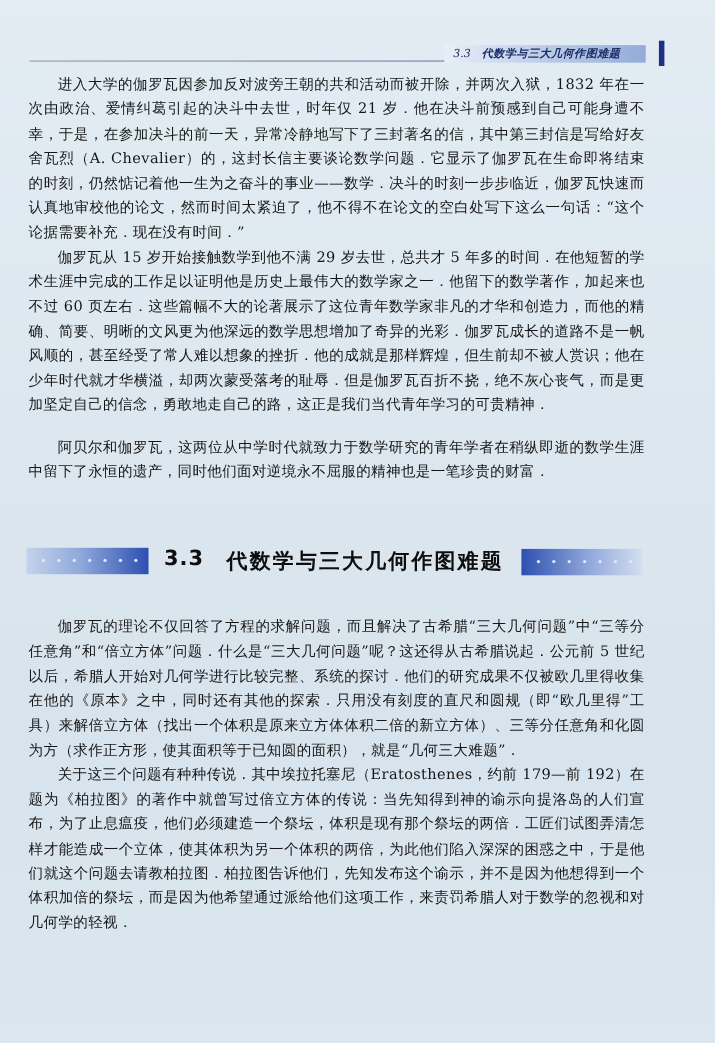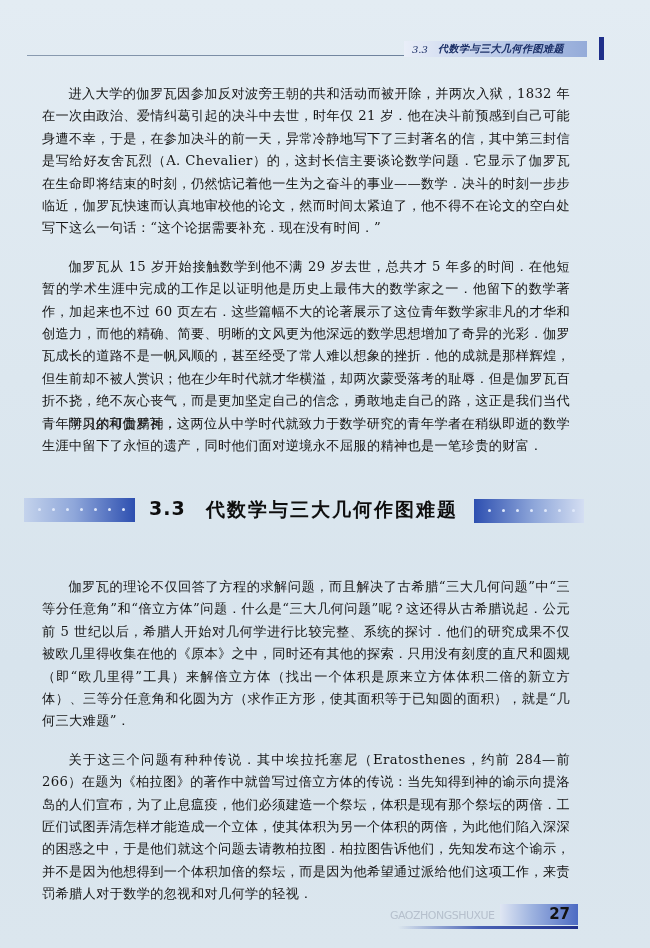--- a/index.html
+++ b/index.html
@@ -73,21 +73,21 @@
     }
     
     .text-block {
       position: absolute;
       left: 26px;
       width: 560px;
     }
     .para {
       font-size: 13.2px;
       line-height: 22.4px;
-      margin: 16px;
+      margin: 0;
       text-align: justify;
       text-align-last: left;
       letter-spacing: 0.35px;
       color: #161616;
     }
     .para.indent { text-indent: 2em; }
     
     .section-heading {
       position: absolute;
       left: 24px;
@@ -232,24 +232,17 @@
           <span></span>
           <span></span>
           <span></span>
           <span></span>
       </div>
     </div>
   </div>
 
   <div class="text-block" style="top:560px;">
     <p class="para indent">伽罗瓦的理论不仅回答了方程的求解问题，而且解决了古希腊“三大几何问题”中“三等分任意角”和“倍立方体”问题．什么是“三大几何问题”呢？这还得从古希腊说起．公元前 5 世纪以后，希腊人开始对几何学进行比较完整、系统的探讨．他们的研究成果不仅被欧几里得收集在他的《原本》之中，同时还有其他的探索．只用没有刻度的直尺和圆规（即“欧几里得”工具）来解倍立方体（找出一个体积是原来立方体体积二倍的新立方体）、三等分任意角和化圆为方（求作正方形，使其面积等于已知圆的面积），就是“几何三大难题”．</p>
-    <p class="para indent">关于这三个问题有种种传说．其中埃拉托塞尼（Eratosthenes，约前 284—前 266）在题为《柏拉图》的著作中就曾写过倍立方体的传说：当先知得到神的谕示向提洛岛的人们宣布，为了止息瘟疫，他们必须建造一个祭坛，体积是现有那个祭坛的两倍．工匠们试图弄清怎样才能造成一个立体，使其体积为另一个体积的两倍，为此他们陷入深深的困惑之中，于是他们就这个问题去请教柏拉图．柏拉图告诉他们，先知发布这个谕示，并不是因为他想得到一个体积加倍的祭坛，而是因为他希望通过派给他们这项工作，来责罚希腊人对于数学的忽视和对几何学的轻视．</p>
-  </div>
-
-  <div class="footer">
-    <span class="brand">GAOZHONGSHUXUE</span>
-    <div class="page-box">
-      <span class="page-num">27</span>
-    </div>
-    <div class="underline"></div>
-  </div>
+    <p class="para indent">关于这三个问题有种种传说．其中埃拉托塞尼（Eratosthenes，约前 179—前 192）在题为《柏拉图》的著作中就曾写过倍立方体的传说：当先知得到神的谕示向提洛岛的人们宣布，为了止息瘟疫，他们必须建造一个祭坛，体积是现有那个祭坛的两倍．工匠们试图弄清怎样才能造成一个立体，使其体积为另一个体积的两倍，为此他们陷入深深的困惑之中，于是他们就这个问题去请教柏拉图．柏拉图告诉他们，先知发布这个谕示，并不是因为他想得到一个体积加倍的祭坛，而是因为他希望通过派给他们这项工作，来责罚希腊人对于数学的忽视和对几何学的轻视．</p>
+  </div>
+
 
 </div>
 
 </body></html>

